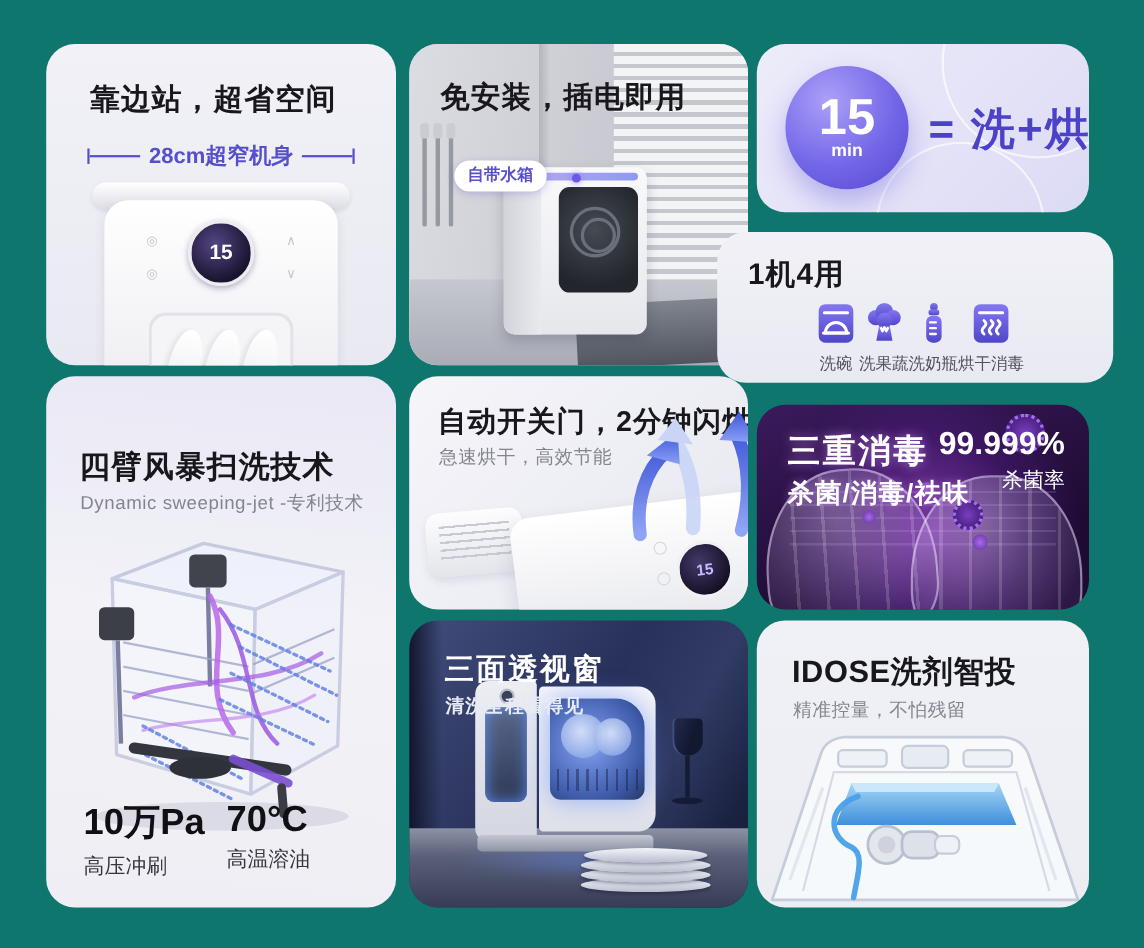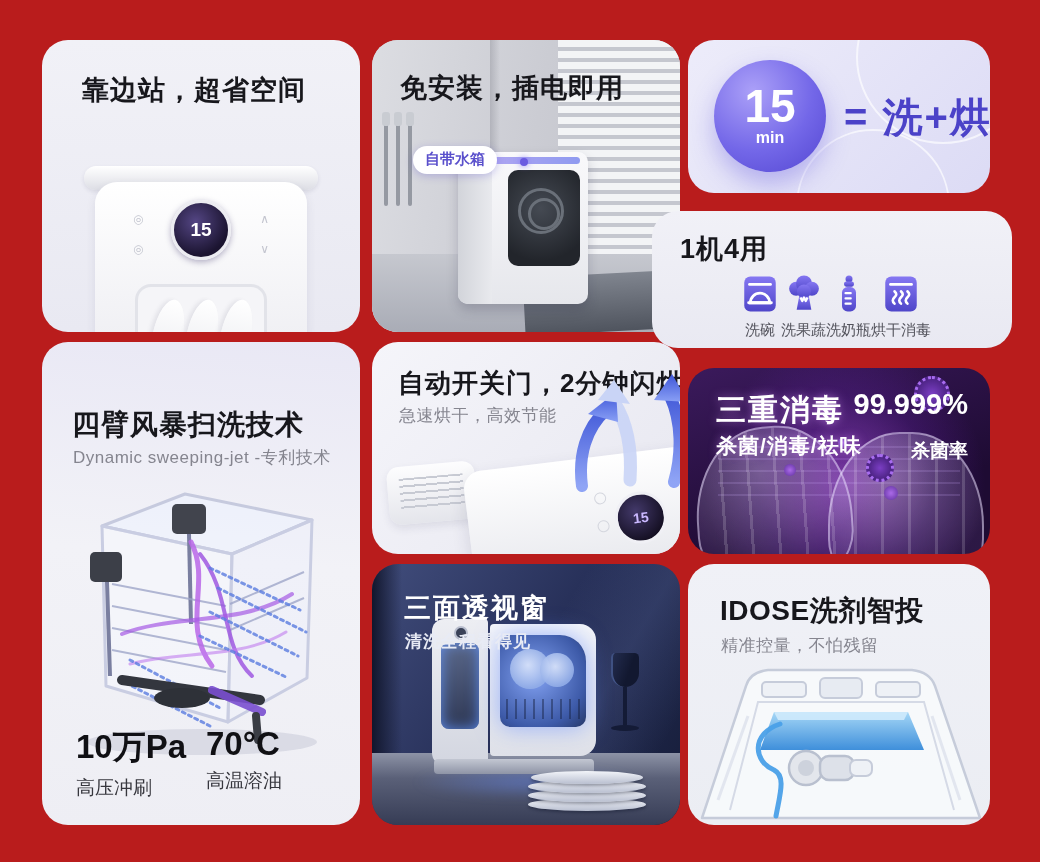--- a/index.html
+++ b/index.html
@@ -1,16 +1,16 @@
 <!DOCTYPE html>
 <html><head>
 <meta charset="utf-8">
 <style>
   html,body{margin:0;padding:0;background:#fff;}
-  .canvas{position:relative;width:1040px;height:862px;background:#b91c1c;overflow:hidden;
+  .canvas{position:relative;width:1040px;height:862px;background:#0f766e;overflow:hidden;
           font-family:"Liberation Sans","DejaVu Sans",sans-serif;}
   .card{position:absolute;border-radius:26px;overflow:hidden;}
 
   
   .t-title{margin:0;font-size:27px;font-weight:700;color:#17171c;letter-spacing:1px;white-space:nowrap;}
   .t-sub{font-size:17px;color:#85858f;letter-spacing:.5px;white-space:nowrap;}
 
   
   .card-space{left:42px;top:40px;width:318px;height:292px;background:linear-gradient(180deg,#f1f1f7,#e9e9f2);}
   .card-space .t-title{position:absolute;left:40px;top:32px;}
@@ -105,24 +105,24 @@
                 display:flex;align-items:center;justify-content:center;color:#cbb9ff;font-size:14px;font-weight:700;}
   .door-touch{position:absolute;width:10px;height:10px;border-radius:50%;border:1px solid #d4d6de;}
   .arrows-svg{position:absolute;left:170px;top:20px;}
 
   
   .card-sterilize{left:688px;top:368px;width:302px;height:186px;background:linear-gradient(160deg,#3b1a5c,#1e0b33 70%);color:#fff;}
   .uv-glow{position:absolute;inset:0;background:radial-gradient(circle at 52% 62%,rgba(196,92,255,.55),rgba(120,40,200,.22) 45%,transparent 72%);}
   .uv-rack{position:absolute;left:30px;right:30px;top:78px;height:50px;opacity:.5;
            background:repeating-linear-gradient(180deg,rgba(200,160,255,.35) 0 2px,transparent 2px 12px);}
   .ster-title{position:absolute;left:28px;top:22px;font-size:30px;font-weight:700;letter-spacing:2px;text-shadow:0 0 10px rgba(220,150,255,.6);}
-  .ster-sub{position:absolute;left:28px;top:64px;font-size:21px;font-weight:700;letter-spacing:1px;text-shadow:0 0 8px rgba(220,150,255,.5);}
+  .ster-sub{position:absolute;left:28px;top:64px;font-size:24px;font-weight:700;letter-spacing:1px;text-shadow:0 0 8px rgba(220,150,255,.5);}
   .ster-stat{position:absolute;right:22px;top:20px;text-align:right;}
   .ster-val{font-size:29px;font-weight:700;}
-  .ster-label{font-size:19px;font-weight:700;margin-top:17px;}
+  .ster-label{font-size:19px;font-weight:400;margin-top:3px;}
   .bottle{position:absolute;bottom:-34px;width:152px;height:158px;
           background:radial-gradient(circle at 42% 28%,rgba(242,236,255,.32),rgba(180,150,235,.10) 70%);
           border:2px solid rgba(238,228,255,.5);border-radius:46% 46% 40% 40%/58% 58% 34% 34%;overflow:hidden;}
   .bottle:after{content:"";position:absolute;inset:0;
           background:repeating-linear-gradient(90deg,transparent 0 24px,rgba(255,255,255,.16) 24px 27px);}
   .germ{position:absolute;border-radius:50%;background:radial-gradient(circle,#b06cf0,#5b2c9e);filter:blur(.5px);opacity:.9;}
   .germ-big{position:absolute;border:3px dotted #a86cf0;border-radius:50%;background:radial-gradient(circle,#7b3ec4,#3c1a6e);}
 
   
   .card-window{left:372px;top:564px;width:308px;height:261px;background:linear-gradient(125deg,#414d7c,#28315a 45%,#151c38);color:#fff;}
@@ -178,20 +178,27 @@
       </linearGradient>
       <linearGradient id="blueGrad" x1="0" y1="0" x2="0" y2="1">
         <stop offset="0" stop-color="#9ed4f6"></stop>
           <stop offset="1" stop-color="#2f86d8"></stop>
       </linearGradient>
     </defs>
   </svg>
 
   <section class="card card-space">
     <h2 class="t-title">靠边站，超省空间</h2>
+    <div class="dim-line">
+      <span class="tick"></span>
+      <span class="line"></span>
+      <span class="dim-text">28cm超窄机身</span>
+      <span class="line"></span>
+      <span class="tick"></span>
+    </div>
     <div class="m-lid"></div>
     <div class="m-body">
       <span class="touch" style="left:38px;top:30px;">◎</span>
       <span class="touch" style="left:38px;top:60px;">◎</span>
       <span class="touch" style="right:38px;top:30px;">∧</span>
       <span class="touch" style="right:38px;top:60px;">∨</span>
       <div class="m-display">15</div>
       <div class="m-window">
         <div class="plate" style="left:14px;"></div>
         <div class="plate" style="left:48px;"></div>

